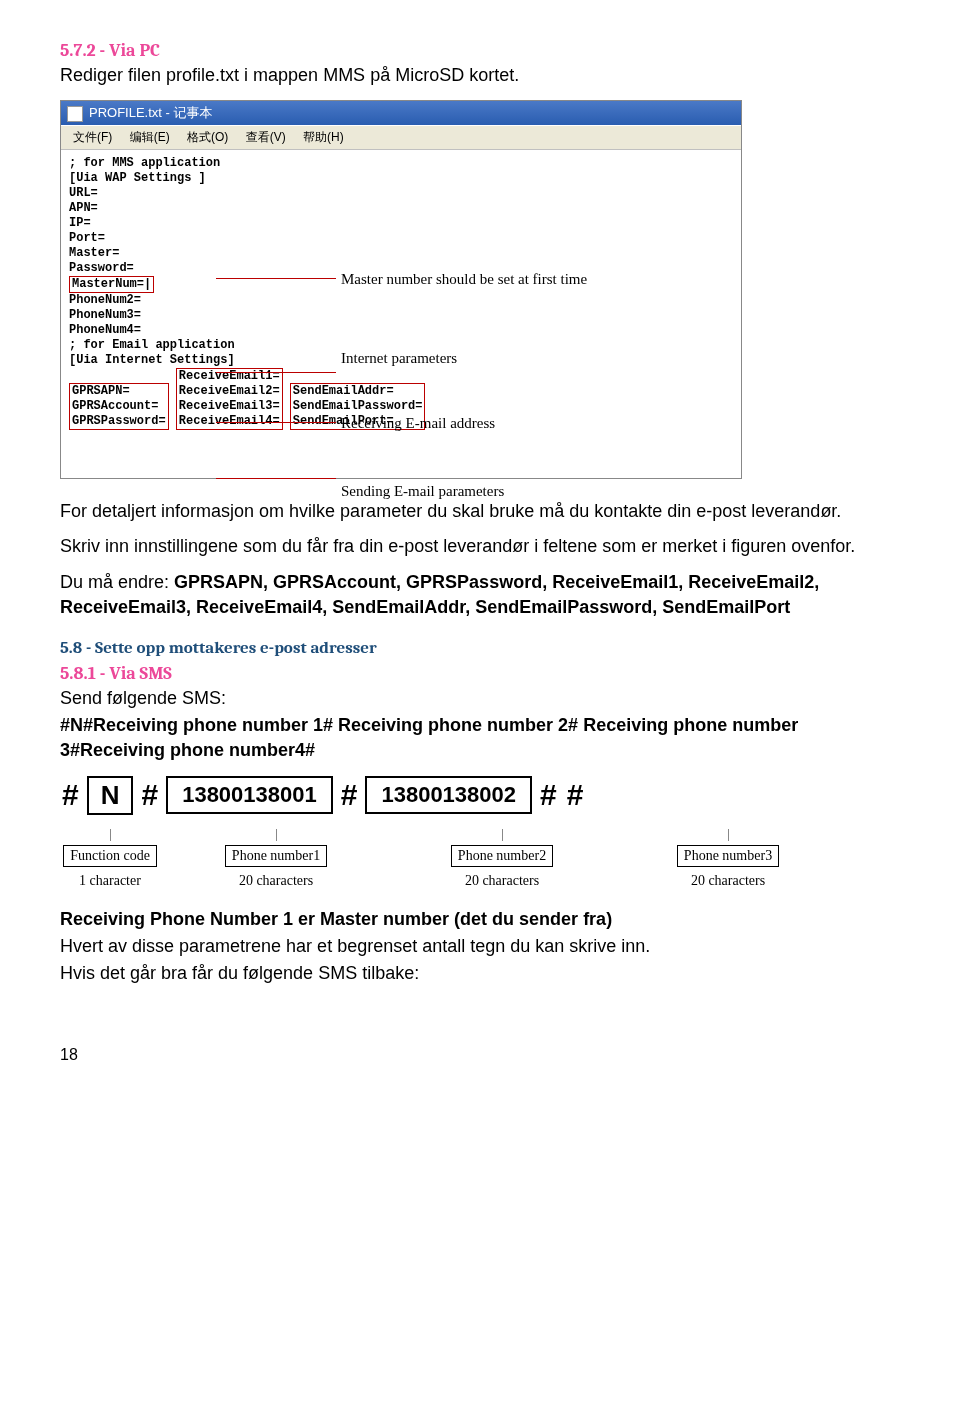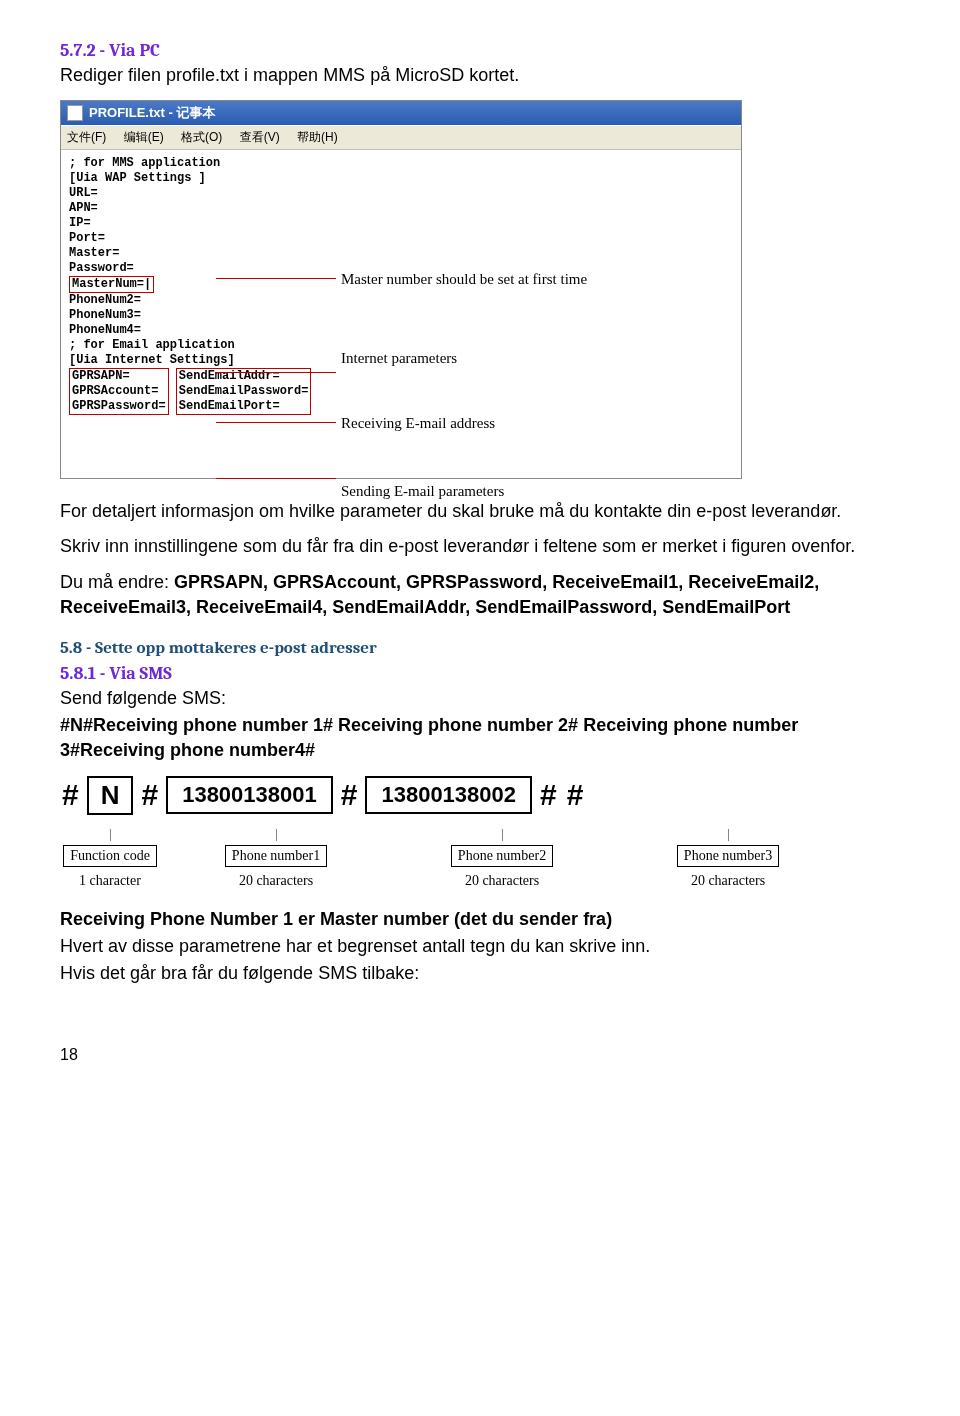--- a/index.html
+++ b/index.html
@@ -6,21 +6,21 @@
     margin: 0;
     padding: 40px 60px;
     font-family: Cambria, Georgia, serif;
     font-size: 18px;
     color: #000;
     background: #fff;
     width: 960px;
     box-sizing: border-box;
   }
   .heading-sub {
-    color: #6d28d9;
+    color: #ec4899;
     font-family: Cambria, Georgia, serif;
     font-size: 18px;
     font-weight: bold;
     margin: 0 0 2px 0;
   }
   .heading-main {
     color: #1f4e79;
     font-family: Cambria, Georgia, serif;
     font-size: 17px;
     font-weight: bold;
@@ -40,30 +40,29 @@
     width: 680px;
     font-family: "MS Sans Serif", Tahoma, sans-serif;
     font-size: 12px;
   }
   .titlebar {
     background: linear-gradient(to bottom, #4a79c7, #2a5db0);
     color: #fff;
     padding: 3px 6px;
     font-size: 13px;
     display: flex;
-    align-items: center;
-    font-weight: bold;
+    align-items: flex-end;
   }
   .titlebar .ticon {
     width: 14px; height: 14px; background: #fff; margin-right: 6px;
     border: 1px solid #999;
   }
   .menubar {
     background: #ece9d8;
-    padding: 3px 6px;
+    padding: 3px 12px;
     border-bottom: 1px solid #c0c0c0;
     border-top: 1px solid #fff;
     font-size: 12px;
     color: #000;
   }
   .menubar span { margin-right: 14px; }
   .editor-area {
     background: #fff;
     padding: 24px 8px;
     font-family: "Courier New", monospace;
@@ -194,20 +193,26 @@
       <div>PhoneNum3=</div>
       <div>PhoneNum4=</div>
       <div>; for Email application</div>
       <div>[Uia Internet Settings]</div>
       <div class="redgroup">
         <div>GPRSAPN=</div>
         <div>GPRSAccount=</div>
         <div>GPRSPassword=</div>
       </div>
       <div class="redgroup">
+        <div>ReceiveEmail1=</div>
+        <div>ReceiveEmail2=</div>
+        <div>ReceiveEmail3=</div>
+        <div>ReceiveEmail4=</div>
+      </div>
+      <div class="redgroup">
         <div>SendEmailAddr=</div>
         <div>SendEmailPassword=</div>
         <div>SendEmailPort=</div>
       </div>
     </div>
 
     <div class="connector" style="left:155px;top:128px;width:120px;"></div>
     <div class="connector" style="left:155px;top:222px;width:120px;"></div>
     <div class="connector" style="left:155px;top:272px;width:120px;"></div>
     <div class="connector" style="left:155px;top:328px;width:120px;"></div>

